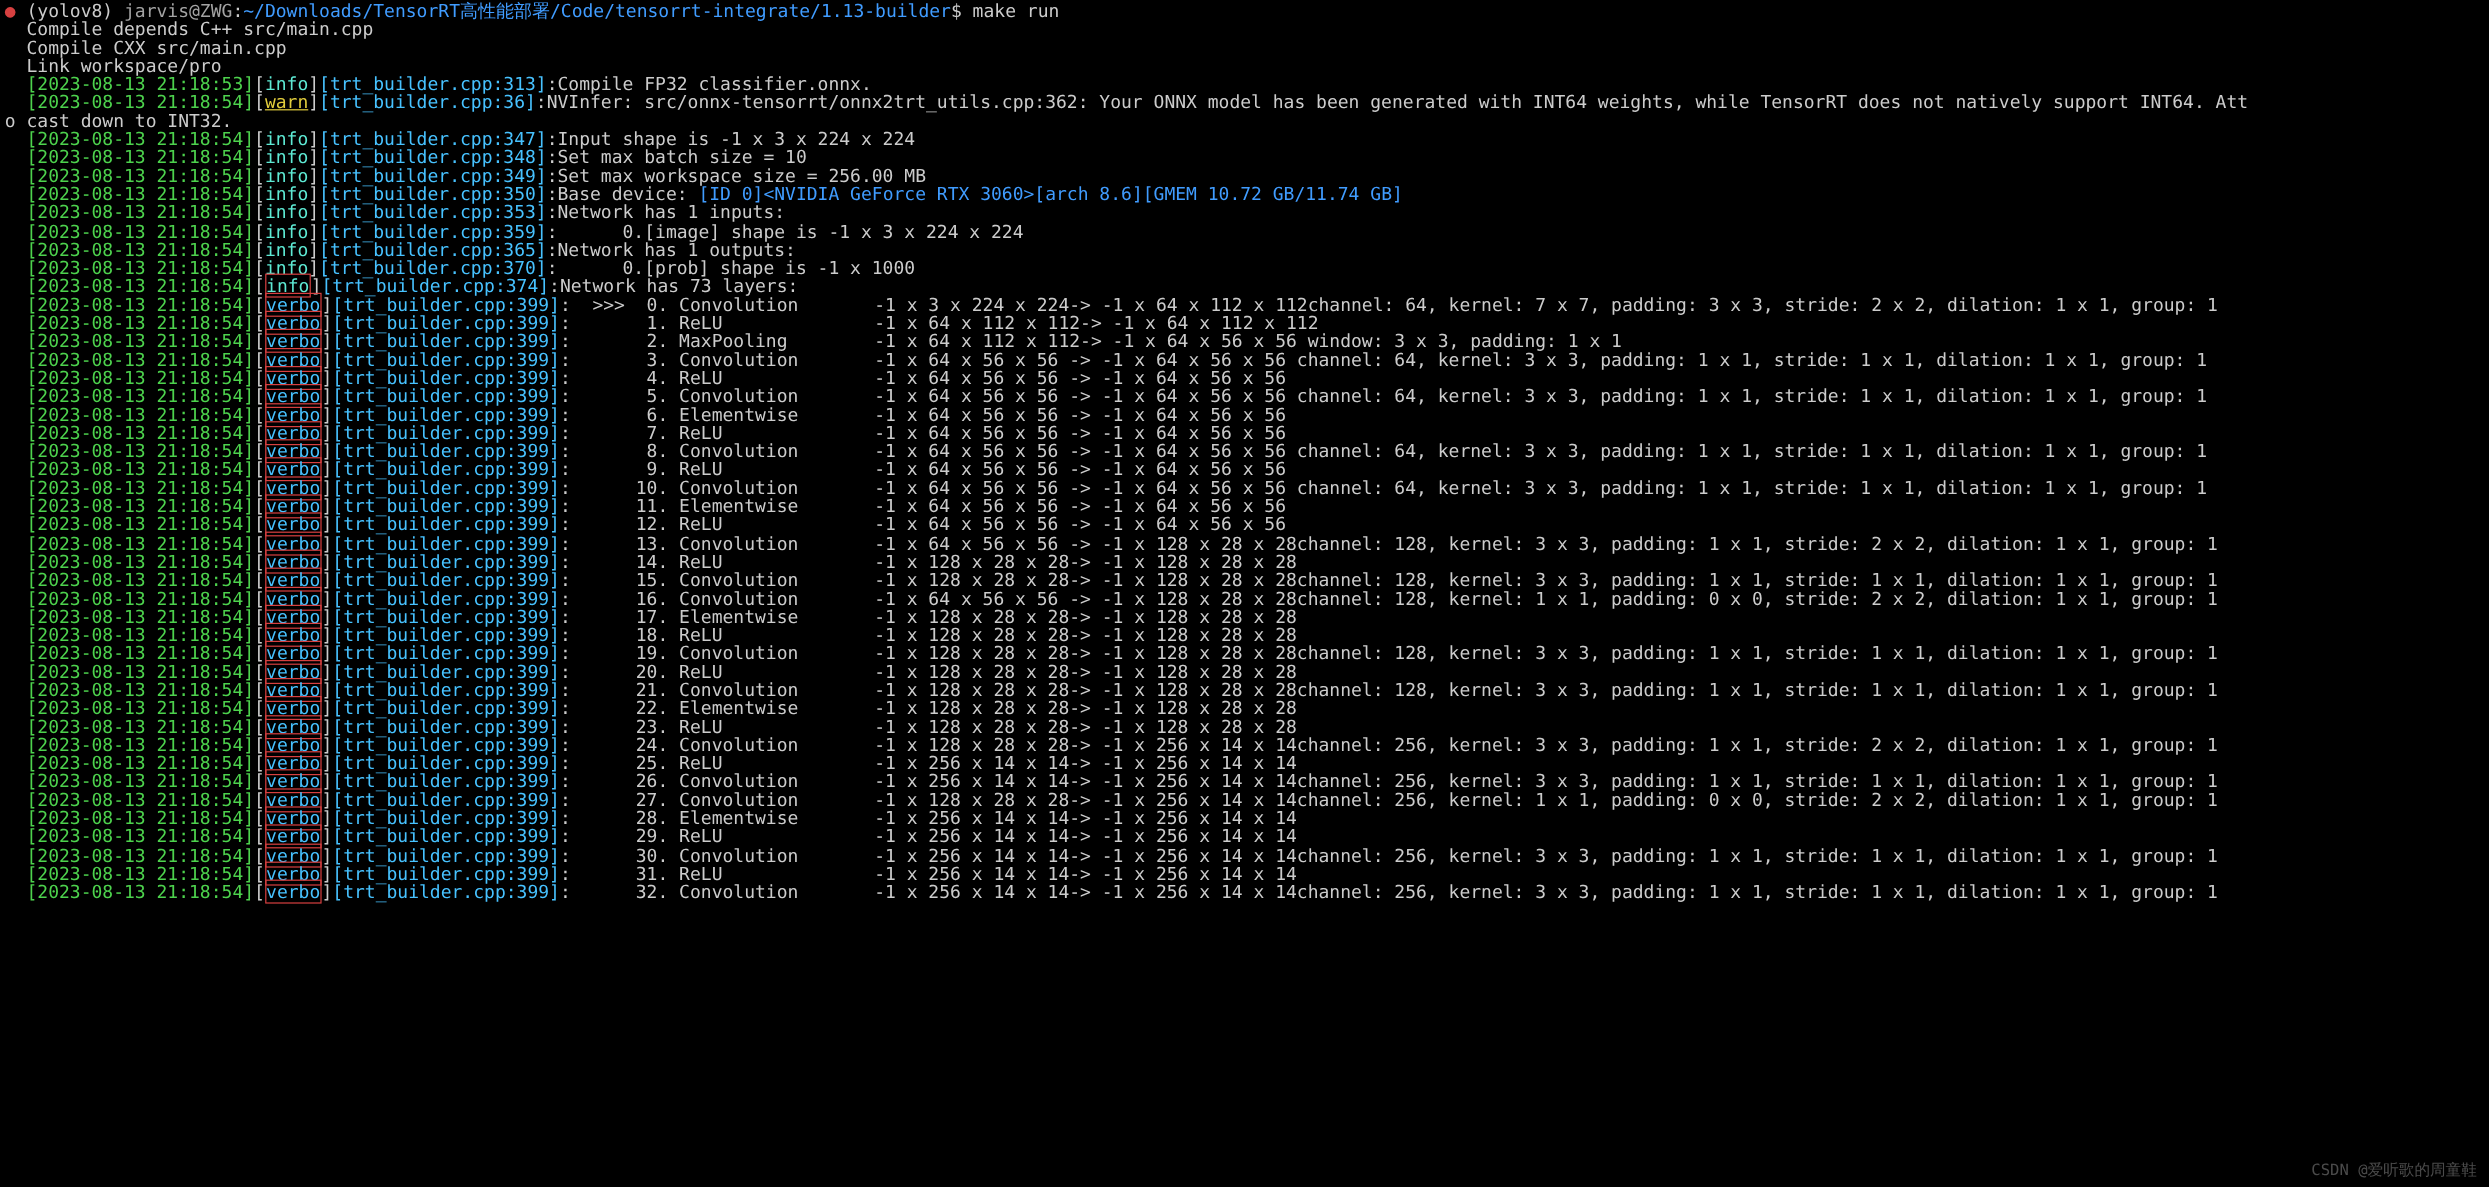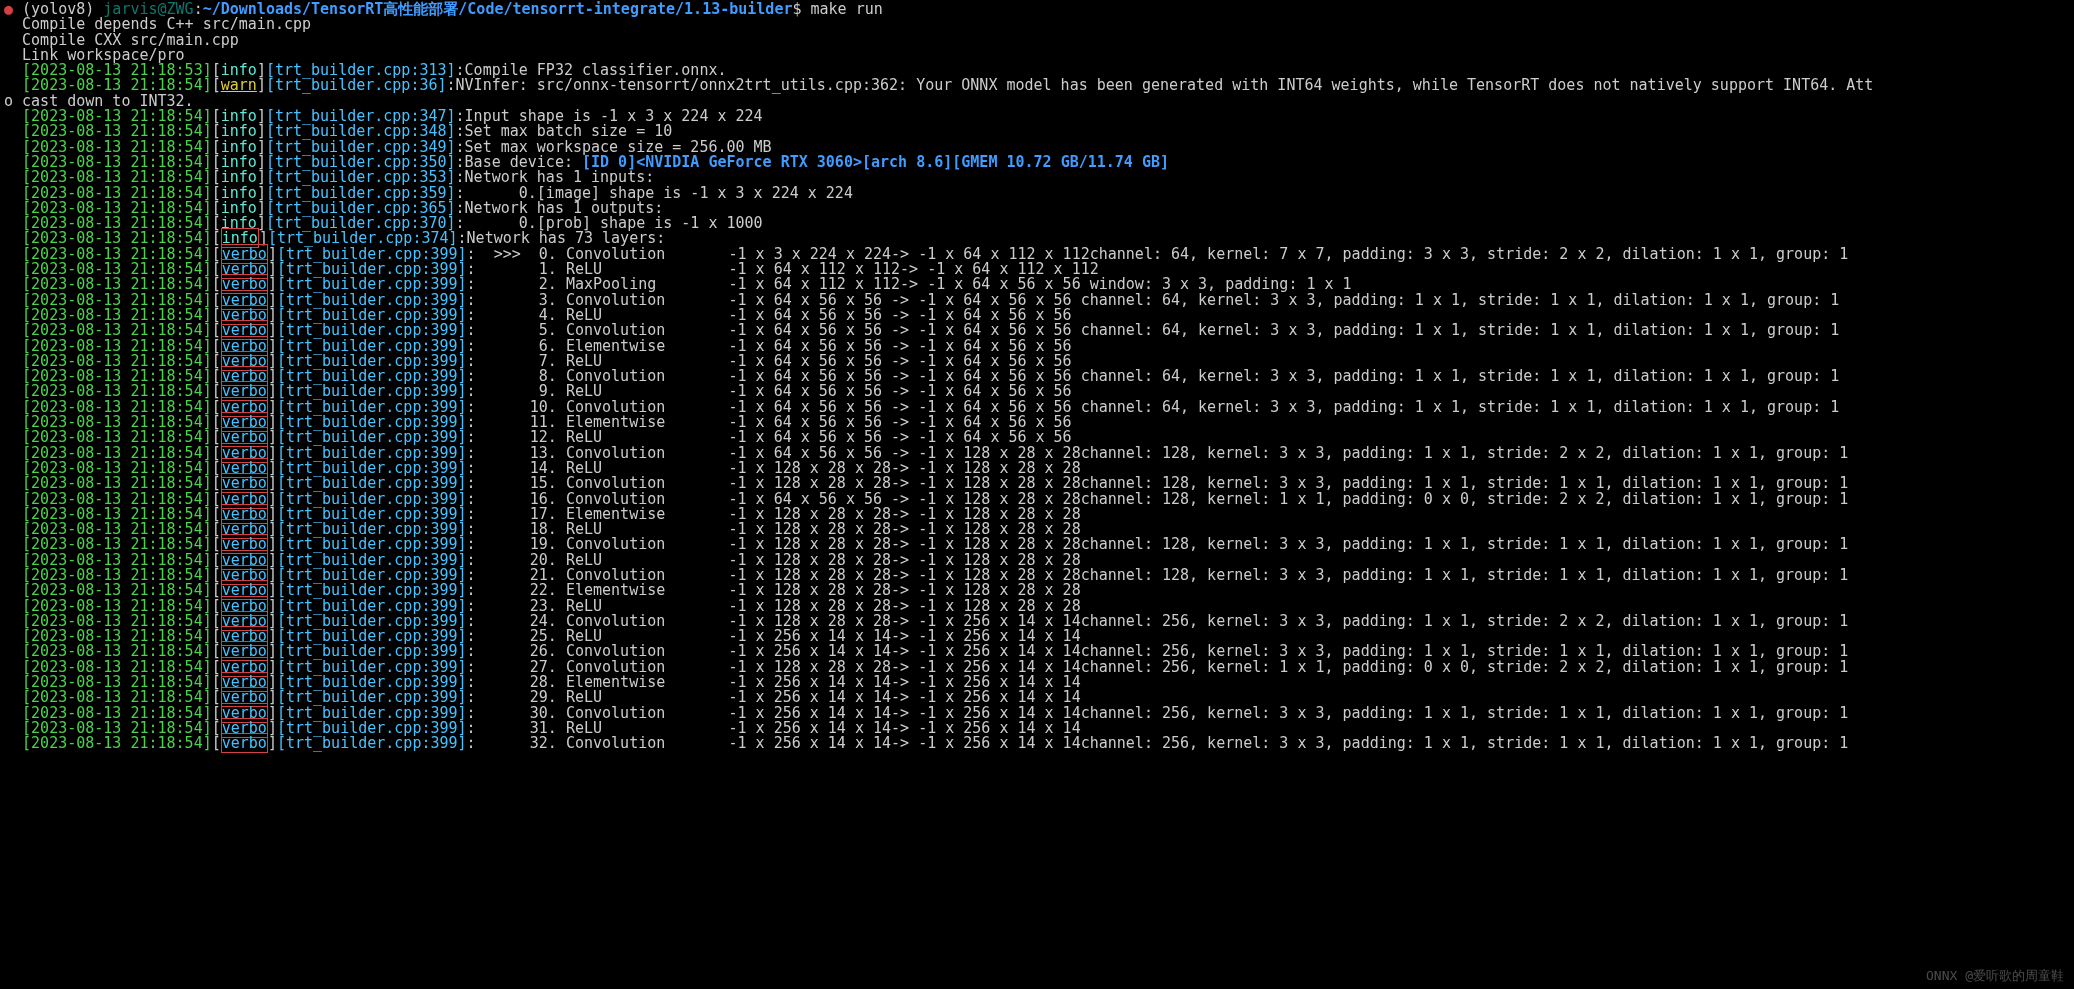--- a/index.html
+++ b/index.html
@@ -1,24 +1,24 @@
 <!DOCTYPE html>
 <html><head>
 <meta charset="utf-8">
 <style>
   html,body{margin:0;padding:0;background:#000;color:#ccc;font-family:Consolas,Menlo,monospace;font-size:15px;line-height:15.3px;}
   .term{white-space:pre;padding:2px 0 8px 4px;overflow:hidden;}
   .line{display:block;}
-  .red{color:#0f766e;}
+  .red{color:#a3a3a3;}
   .grn{color:#4dd24d;}
-  .blu{color:#409cff;font-weight:bold;}
+  .blu{color:#409cff;}
   .cyn{color:#47c2ff;}
   .yel{color:#e0cc3c;text-decoration:underline;}
   .mag{color:#5eead4;}
   .wht{color:#cccccc;}
   .box{display:inline;border:1px solid #d74040;}
   .dot{color:#d74040;}
   .wm{position:fixed;right:10px;bottom:6px;color:#888;font-size:13px;opacity:.55;}
 </style>
 </head>
 <body>
 <div class="term" id="terminal"><span class="line"><span class="dot">● </span><span class="wht">(yolov8) </span><span class="red">jarvis@ZWG</span><span class="wht">:</span><span class="blu">~/Downloads/TensorRT高性能部署/Code/tensorrt-integrate/1.13-builder</span><span class="wht">$ </span><span class="wht">make run</span></span><span class="line">  <span class="wht">Compile depends C++ src/main.cpp</span></span><span class="line">  <span class="wht">Compile CXX src/main.cpp</span></span><span class="line">  <span class="wht">Link workspace/pro</span></span><span class="line">  <span class="grn">[2023-08-13 21:18:53]</span><span class="wht">[</span><span class="mag">info</span><span class="wht">]</span><span class="cyn">[trt_builder.cpp:313]</span><span class="wht">:Compile FP32 classifier.onnx.</span></span><span class="line">  <span class="grn">[2023-08-13 21:18:54]</span><span class="wht">[</span><span class="yel">warn</span><span class="wht">]</span><span class="cyn">[trt_builder.cpp:36]</span><span class="wht">:NVInfer: src/onnx-tensorrt/onnx2trt_utils.cpp:362: Your ONNX model has been generated with INT64 weights, while TensorRT does not natively support INT64. Att</span></span><span class="line"><span class="wht">o cast down to INT32.</span></span><span class="line">  <span class="grn">[2023-08-13 21:18:54]</span><span class="wht">[</span><span class="mag">info</span><span class="wht">]</span><span class="cyn">[trt_builder.cpp:347]</span><span class="wht">:Input shape is -1 x 3 x 224 x 224</span></span><span class="line">  <span class="grn">[2023-08-13 21:18:54]</span><span class="wht">[</span><span class="mag">info</span><span class="wht">]</span><span class="cyn">[trt_builder.cpp:348]</span><span class="wht">:Set max batch size = 10</span></span><span class="line">  <span class="grn">[2023-08-13 21:18:54]</span><span class="wht">[</span><span class="mag">info</span><span class="wht">]</span><span class="cyn">[trt_builder.cpp:349]</span><span class="wht">:Set max workspace size = 256.00 MB</span></span><span class="line">  <span class="grn">[2023-08-13 21:18:54]</span><span class="wht">[</span><span class="mag">info</span><span class="wht">]</span><span class="cyn">[trt_builder.cpp:350]</span><span class="wht">:Base device: </span><span class="blu">[ID 0]&lt;NVIDIA GeForce RTX 3060&gt;[arch 8.6][GMEM 10.72 GB/11.74 GB]</span></span><span class="line">  <span class="grn">[2023-08-13 21:18:54]</span><span class="wht">[</span><span class="mag">info</span><span class="wht">]</span><span class="cyn">[trt_builder.cpp:353]</span><span class="wht">:Network has 1 inputs:</span></span><span class="line">  <span class="grn">[2023-08-13 21:18:54]</span><span class="wht">[</span><span class="mag">info</span><span class="wht">]</span><span class="cyn">[trt_builder.cpp:359]</span><span class="wht">:      0.[image] shape is -1 x 3 x 224 x 224</span></span><span class="line">  <span class="grn">[2023-08-13 21:18:54]</span><span class="wht">[</span><span class="mag">info</span><span class="wht">]</span><span class="cyn">[trt_builder.cpp:365]</span><span class="wht">:Network has 1 outputs:</span></span><span class="line">  <span class="grn">[2023-08-13 21:18:54]</span><span class="wht">[</span><span class="mag">info</span><span class="wht">]</span><span class="cyn">[trt_builder.cpp:370]</span><span class="wht">:      0.[prob] shape is -1 x 1000</span></span><span class="line">  <span class="grn">[2023-08-13 21:18:54]</span><span class="wht">[</span><span class="mag box">info</span><span class="wht">]</span><span class="cyn">[trt_builder.cpp:374]</span><span class="wht">:Network has 73 layers:</span></span><span class="line">  <span class="grn">[2023-08-13 21:18:54]</span><span class="wht">[</span><span class="cyn box">verbo</span><span class="wht">]</span><span class="cyn">[trt_builder.cpp:399]</span><span class="wht">:  &gt;&gt;&gt;  0. Convolution       -1 x 3 x 224 x 224-&gt; -1 x 64 x 112 x 112channel: 64, kernel: 7 x 7, padding: 3 x 3, stride: 2 x 2, dilation: 1 x 1, group: 1</span></span><span class="line">  <span class="grn">[2023-08-13 21:18:54]</span><span class="wht">[</span><span class="cyn box">verbo</span><span class="wht">]</span><span class="cyn">[trt_builder.cpp:399]</span><span class="wht">:       1. ReLU              -1 x 64 x 112 x 112-&gt; -1 x 64 x 112 x 112</span></span><span class="line">  <span class="grn">[2023-08-13 21:18:54]</span><span class="wht">[</span><span class="cyn box">verbo</span><span class="wht">]</span><span class="cyn">[trt_builder.cpp:399]</span><span class="wht">:       2. MaxPooling        -1 x 64 x 112 x 112-&gt; -1 x 64 x 56 x 56 window: 3 x 3, padding: 1 x 1</span></span><span class="line">  <span class="grn">[2023-08-13 21:18:54]</span><span class="wht">[</span><span class="cyn box">verbo</span><span class="wht">]</span><span class="cyn">[trt_builder.cpp:399]</span><span class="wht">:       3. Convolution       -1 x 64 x 56 x 56 -&gt; -1 x 64 x 56 x 56 channel: 64, kernel: 3 x 3, padding: 1 x 1, stride: 1 x 1, dilation: 1 x 1, group: 1</span></span><span class="line">  <span class="grn">[2023-08-13 21:18:54]</span><span class="wht">[</span><span class="cyn box">verbo</span><span class="wht">]</span><span class="cyn">[trt_builder.cpp:399]</span><span class="wht">:       4. ReLU              -1 x 64 x 56 x 56 -&gt; -1 x 64 x 56 x 56</span></span><span class="line">  <span class="grn">[2023-08-13 21:18:54]</span><span class="wht">[</span><span class="cyn box">verbo</span><span class="wht">]</span><span class="cyn">[trt_builder.cpp:399]</span><span class="wht">:       5. Convolution       -1 x 64 x 56 x 56 -&gt; -1 x 64 x 56 x 56 channel: 64, kernel: 3 x 3, padding: 1 x 1, stride: 1 x 1, dilation: 1 x 1, group: 1</span></span><span class="line">  <span class="grn">[2023-08-13 21:18:54]</span><span class="wht">[</span><span class="cyn box">verbo</span><span class="wht">]</span><span class="cyn">[trt_builder.cpp:399]</span><span class="wht">:       6. Elementwise       -1 x 64 x 56 x 56 -&gt; -1 x 64 x 56 x 56</span></span><span class="line">  <span class="grn">[2023-08-13 21:18:54]</span><span class="wht">[</span><span class="cyn box">verbo</span><span class="wht">]</span><span class="cyn">[trt_builder.cpp:399]</span><span class="wht">:       7. ReLU              -1 x 64 x 56 x 56 -&gt; -1 x 64 x 56 x 56</span></span><span class="line">  <span class="grn">[2023-08-13 21:18:54]</span><span class="wht">[</span><span class="cyn box">verbo</span><span class="wht">]</span><span class="cyn">[trt_builder.cpp:399]</span><span class="wht">:       8. Convolution       -1 x 64 x 56 x 56 -&gt; -1 x 64 x 56 x 56 channel: 64, kernel: 3 x 3, padding: 1 x 1, stride: 1 x 1, dilation: 1 x 1, group: 1</span></span><span class="line">  <span class="grn">[2023-08-13 21:18:54]</span><span class="wht">[</span><span class="cyn box">verbo</span><span class="wht">]</span><span class="cyn">[trt_builder.cpp:399]</span><span class="wht">:       9. ReLU              -1 x 64 x 56 x 56 -&gt; -1 x 64 x 56 x 56</span></span><span class="line">  <span class="grn">[2023-08-13 21:18:54]</span><span class="wht">[</span><span class="cyn box">verbo</span><span class="wht">]</span><span class="cyn">[trt_builder.cpp:399]</span><span class="wht">:      10. Convolution       -1 x 64 x 56 x 56 -&gt; -1 x 64 x 56 x 56 channel: 64, kernel: 3 x 3, padding: 1 x 1, stride: 1 x 1, dilation: 1 x 1, group: 1</span></span><span class="line">  <span class="grn">[2023-08-13 21:18:54]</span><span class="wht">[</span><span class="cyn box">verbo</span><span class="wht">]</span><span class="cyn">[trt_builder.cpp:399]</span><span class="wht">:      11. Elementwise       -1 x 64 x 56 x 56 -&gt; -1 x 64 x 56 x 56</span></span><span class="line">  <span class="grn">[2023-08-13 21:18:54]</span><span class="wht">[</span><span class="cyn box">verbo</span><span class="wht">]</span><span class="cyn">[trt_builder.cpp:399]</span><span class="wht">:      12. ReLU              -1 x 64 x 56 x 56 -&gt; -1 x 64 x 56 x 56</span></span><span class="line">  <span class="grn">[2023-08-13 21:18:54]</span><span class="wht">[</span><span class="cyn box">verbo</span><span class="wht">]</span><span class="cyn">[trt_builder.cpp:399]</span><span class="wht">:      13. Convolution       -1 x 64 x 56 x 56 -&gt; -1 x 128 x 28 x 28channel: 128, kernel: 3 x 3, padding: 1 x 1, stride: 2 x 2, dilation: 1 x 1, group: 1</span></span><span class="line">  <span class="grn">[2023-08-13 21:18:54]</span><span class="wht">[</span><span class="cyn box">verbo</span><span class="wht">]</span><span class="cyn">[trt_builder.cpp:399]</span><span class="wht">:      14. ReLU              -1 x 128 x 28 x 28-&gt; -1 x 128 x 28 x 28</span></span><span class="line">  <span class="grn">[2023-08-13 21:18:54]</span><span class="wht">[</span><span class="cyn box">verbo</span><span class="wht">]</span><span class="cyn">[trt_builder.cpp:399]</span><span class="wht">:      15. Convolution       -1 x 128 x 28 x 28-&gt; -1 x 128 x 28 x 28channel: 128, kernel: 3 x 3, padding: 1 x 1, stride: 1 x 1, dilation: 1 x 1, group: 1</span></span><span class="line">  <span class="grn">[2023-08-13 21:18:54]</span><span class="wht">[</span><span class="cyn box">verbo</span><span class="wht">]</span><span class="cyn">[trt_builder.cpp:399]</span><span class="wht">:      16. Convolution       -1 x 64 x 56 x 56 -&gt; -1 x 128 x 28 x 28channel: 128, kernel: 1 x 1, padding: 0 x 0, stride: 2 x 2, dilation: 1 x 1, group: 1</span></span><span class="line">  <span class="grn">[2023-08-13 21:18:54]</span><span class="wht">[</span><span class="cyn box">verbo</span><span class="wht">]</span><span class="cyn">[trt_builder.cpp:399]</span><span class="wht">:      17. Elementwise       -1 x 128 x 28 x 28-&gt; -1 x 128 x 28 x 28</span></span><span class="line">  <span class="grn">[2023-08-13 21:18:54]</span><span class="wht">[</span><span class="cyn box">verbo</span><span class="wht">]</span><span class="cyn">[trt_builder.cpp:399]</span><span class="wht">:      18. ReLU              -1 x 128 x 28 x 28-&gt; -1 x 128 x 28 x 28</span></span><span class="line">  <span class="grn">[2023-08-13 21:18:54]</span><span class="wht">[</span><span class="cyn box">verbo</span><span class="wht">]</span><span class="cyn">[trt_builder.cpp:399]</span><span class="wht">:      19. Convolution       -1 x 128 x 28 x 28-&gt; -1 x 128 x 28 x 28channel: 128, kernel: 3 x 3, padding: 1 x 1, stride: 1 x 1, dilation: 1 x 1, group: 1</span></span><span class="line">  <span class="grn">[2023-08-13 21:18:54]</span><span class="wht">[</span><span class="cyn box">verbo</span><span class="wht">]</span><span class="cyn">[trt_builder.cpp:399]</span><span class="wht">:      20. ReLU              -1 x 128 x 28 x 28-&gt; -1 x 128 x 28 x 28</span></span><span class="line">  <span class="grn">[2023-08-13 21:18:54]</span><span class="wht">[</span><span class="cyn box">verbo</span><span class="wht">]</span><span class="cyn">[trt_builder.cpp:399]</span><span class="wht">:      21. Convolution       -1 x 128 x 28 x 28-&gt; -1 x 128 x 28 x 28channel: 128, kernel: 3 x 3, padding: 1 x 1, stride: 1 x 1, dilation: 1 x 1, group: 1</span></span><span class="line">  <span class="grn">[2023-08-13 21:18:54]</span><span class="wht">[</span><span class="cyn box">verbo</span><span class="wht">]</span><span class="cyn">[trt_builder.cpp:399]</span><span class="wht">:      22. Elementwise       -1 x 128 x 28 x 28-&gt; -1 x 128 x 28 x 28</span></span><span class="line">  <span class="grn">[2023-08-13 21:18:54]</span><span class="wht">[</span><span class="cyn box">verbo</span><span class="wht">]</span><span class="cyn">[trt_builder.cpp:399]</span><span class="wht">:      23. ReLU              -1 x 128 x 28 x 28-&gt; -1 x 128 x 28 x 28</span></span><span class="line">  <span class="grn">[2023-08-13 21:18:54]</span><span class="wht">[</span><span class="cyn box">verbo</span><span class="wht">]</span><span class="cyn">[trt_builder.cpp:399]</span><span class="wht">:      24. Convolution       -1 x 128 x 28 x 28-&gt; -1 x 256 x 14 x 14channel: 256, kernel: 3 x 3, padding: 1 x 1, stride: 2 x 2, dilation: 1 x 1, group: 1</span></span><span class="line">  <span class="grn">[2023-08-13 21:18:54]</span><span class="wht">[</span><span class="cyn box">verbo</span><span class="wht">]</span><span class="cyn">[trt_builder.cpp:399]</span><span class="wht">:      25. ReLU              -1 x 256 x 14 x 14-&gt; -1 x 256 x 14 x 14</span></span><span class="line">  <span class="grn">[2023-08-13 21:18:54]</span><span class="wht">[</span><span class="cyn box">verbo</span><span class="wht">]</span><span class="cyn">[trt_builder.cpp:399]</span><span class="wht">:      26. Convolution       -1 x 256 x 14 x 14-&gt; -1 x 256 x 14 x 14channel: 256, kernel: 3 x 3, padding: 1 x 1, stride: 1 x 1, dilation: 1 x 1, group: 1</span></span><span class="line">  <span class="grn">[2023-08-13 21:18:54]</span><span class="wht">[</span><span class="cyn box">verbo</span><span class="wht">]</span><span class="cyn">[trt_builder.cpp:399]</span><span class="wht">:      27. Convolution       -1 x 128 x 28 x 28-&gt; -1 x 256 x 14 x 14channel: 256, kernel: 1 x 1, padding: 0 x 0, stride: 2 x 2, dilation: 1 x 1, group: 1</span></span><span class="line">  <span class="grn">[2023-08-13 21:18:54]</span><span class="wht">[</span><span class="cyn box">verbo</span><span class="wht">]</span><span class="cyn">[trt_builder.cpp:399]</span><span class="wht">:      28. Elementwise       -1 x 256 x 14 x 14-&gt; -1 x 256 x 14 x 14</span></span><span class="line">  <span class="grn">[2023-08-13 21:18:54]</span><span class="wht">[</span><span class="cyn box">verbo</span><span class="wht">]</span><span class="cyn">[trt_builder.cpp:399]</span><span class="wht">:      29. ReLU              -1 x 256 x 14 x 14-&gt; -1 x 256 x 14 x 14</span></span><span class="line">  <span class="grn">[2023-08-13 21:18:54]</span><span class="wht">[</span><span class="cyn box">verbo</span><span class="wht">]</span><span class="cyn">[trt_builder.cpp:399]</span><span class="wht">:      30. Convolution       -1 x 256 x 14 x 14-&gt; -1 x 256 x 14 x 14channel: 256, kernel: 3 x 3, padding: 1 x 1, stride: 1 x 1, dilation: 1 x 1, group: 1</span></span><span class="line">  <span class="grn">[2023-08-13 21:18:54]</span><span class="wht">[</span><span class="cyn box">verbo</span><span class="wht">]</span><span class="cyn">[trt_builder.cpp:399]</span><span class="wht">:      31. ReLU              -1 x 256 x 14 x 14-&gt; -1 x 256 x 14 x 14</span></span><span class="line">  <span class="grn">[2023-08-13 21:18:54]</span><span class="wht">[</span><span class="cyn box">verbo</span><span class="wht">]</span><span class="cyn">[trt_builder.cpp:399]</span><span class="wht">:      32. Convolution       -1 x 256 x 14 x 14-&gt; -1 x 256 x 14 x 14channel: 256, kernel: 3 x 3, padding: 1 x 1, stride: 1 x 1, dilation: 1 x 1, group: 1</span></span></div>
-<div class="wm"><span>ONNX @爱听歌的周童鞋</span></div>
+<div class="wm"><span>CSDN @爱听歌的周童鞋</span></div>
 
 </body></html>

